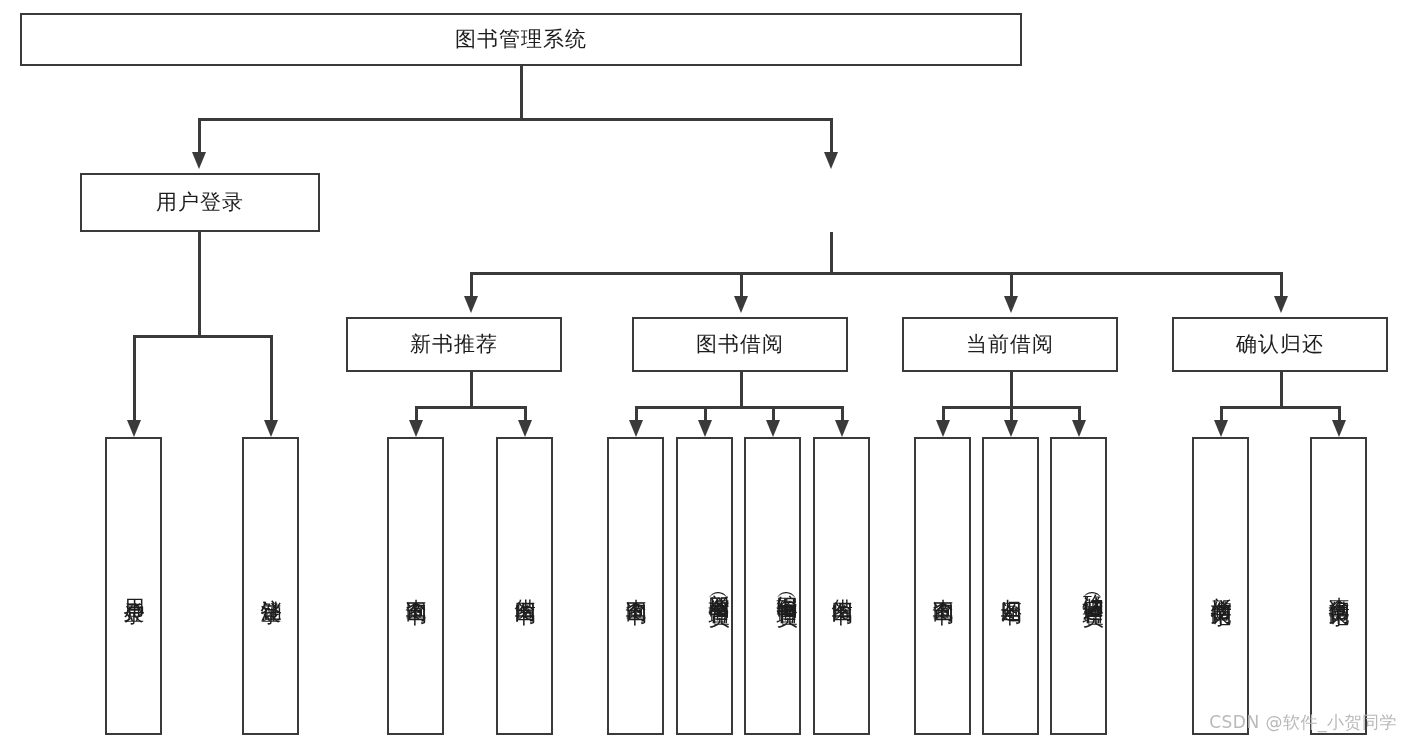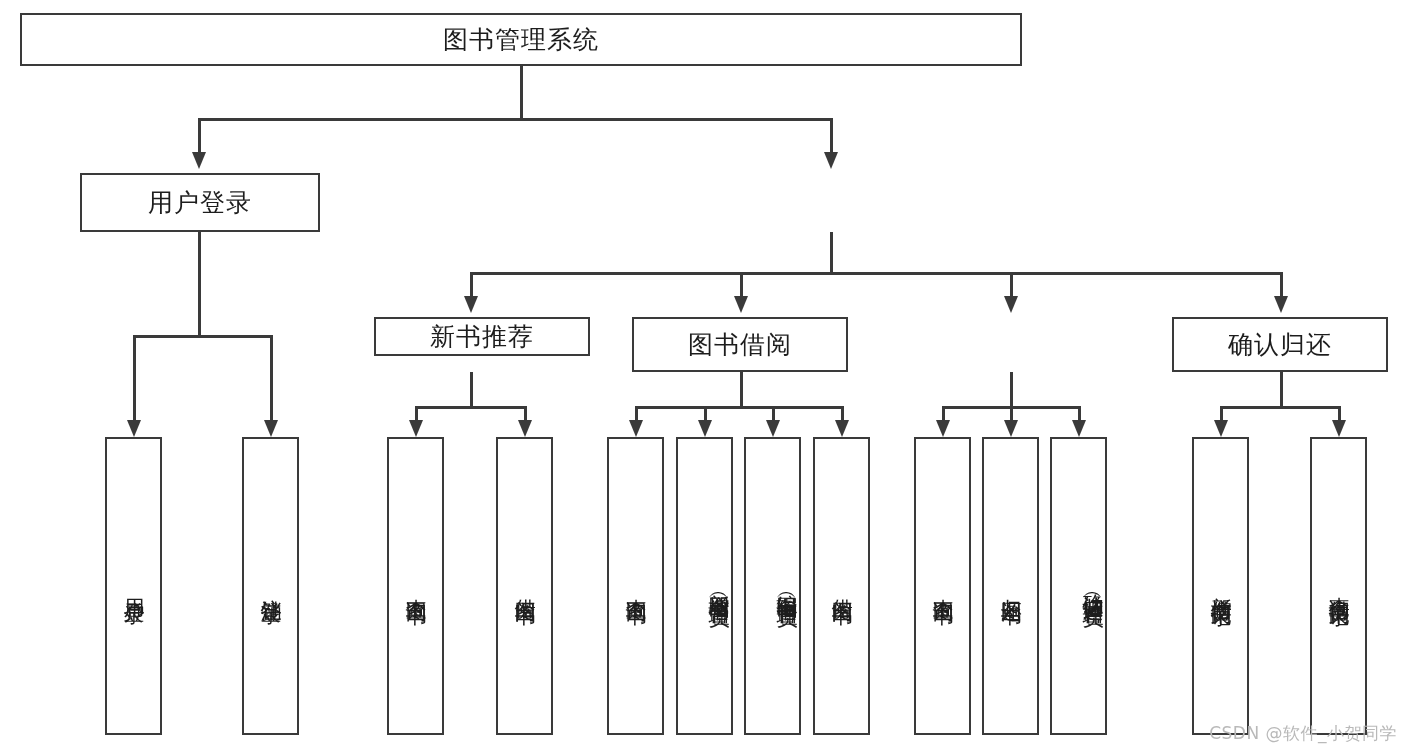--- a/index.html
+++ b/index.html
@@ -22,21 +22,21 @@
     position: absolute;
     box-sizing: border-box;
     border: 2.5px solid #3a3a3a;
     background: #ffffff;
     display: flex;
     align-items: center;
     justify-content: center;
     color: #1d1d1d;
   }
   .node.horiz {
-    font-size: 25px;
+    font-size: 21px;
     letter-spacing: 1px;
     line-height: 1.2;
   }
   .node.vert {
     writing-mode: vertical-rl;
     text-orientation: upright;
     font-size: 21px;
     line-height: 1.22;
     letter-spacing: 2px;
     padding-top: 6px;
@@ -64,21 +64,21 @@
     position: absolute;
     width: 0;
     height: 0;
     border-left: 7.5px solid transparent;
     border-right: 7.5px solid transparent;
     border-top: 17px solid #3a3a3a;
   }
   #watermark {
     position: absolute;
     right: 8px;
-    bottom: 2px;
+    bottom: 13px;
     font-size: 17px;
     color: #b9b9b9;
     letter-spacing: 0.5px;
     white-space: nowrap;
     font-family: "DejaVu Sans", "Liberation Sans", sans-serif;
   }
 </style>
 </head>
 <body>
 
@@ -112,25 +112,28 @@
   <div class="edge h" style="left:470px; top:272px; width:810px;"></div>
   <div class="edge v" style="left:470px; top:272px; height:24px;"></div>
   <div class="arrow" style="left:463.5px; top:296px;"></div>
   <div class="edge v" style="left:740px; top:272px; height:24px;"></div>
   <div class="arrow" style="left:733.5px; top:296px;"></div>
   <div class="edge v" style="left:1010px; top:272px; height:24px;"></div>
   <div class="arrow" style="left:1003.5px; top:296px;"></div>
   <div class="edge v" style="left:1280px; top:272px; height:24px;"></div>
   <div class="arrow" style="left:1273.5px; top:296px;"></div>
 
-  <div class="node horiz" style="left:374px; top:317px; width:216px; height:39px;">
+  <div class="node horiz" style="left:346px; top:317px; width:216px; height:55px;">
     <span class="node-label">新书推荐</span>
   </div>
   <div class="node horiz" style="left:632px; top:317px; width:216px; height:55px;">
     <span class="node-label">图书借阅</span>
+  </div>
+  <div class="node horiz" style="left:902px; top:317px; width:216px; height:55px;">
+    <span class="node-label">当前借阅</span>
   </div>
   <div class="node horiz" style="left:1172px; top:317px; width:216px; height:55px;">
     <span class="node-label">确认归还</span>
   </div>
 
   <div class="edge v" style="left:470px; top:372px; height:34px;"></div>
   <div class="edge h" style="left:415px; top:406px; width:112px;"></div>
   <div class="edge v" style="left:415px; top:406px; height:14px;"></div>
   <div class="arrow" style="left:408.5px; top:420px;"></div>
   <div class="edge v" style="left:524px; top:406px; height:14px;"></div>

